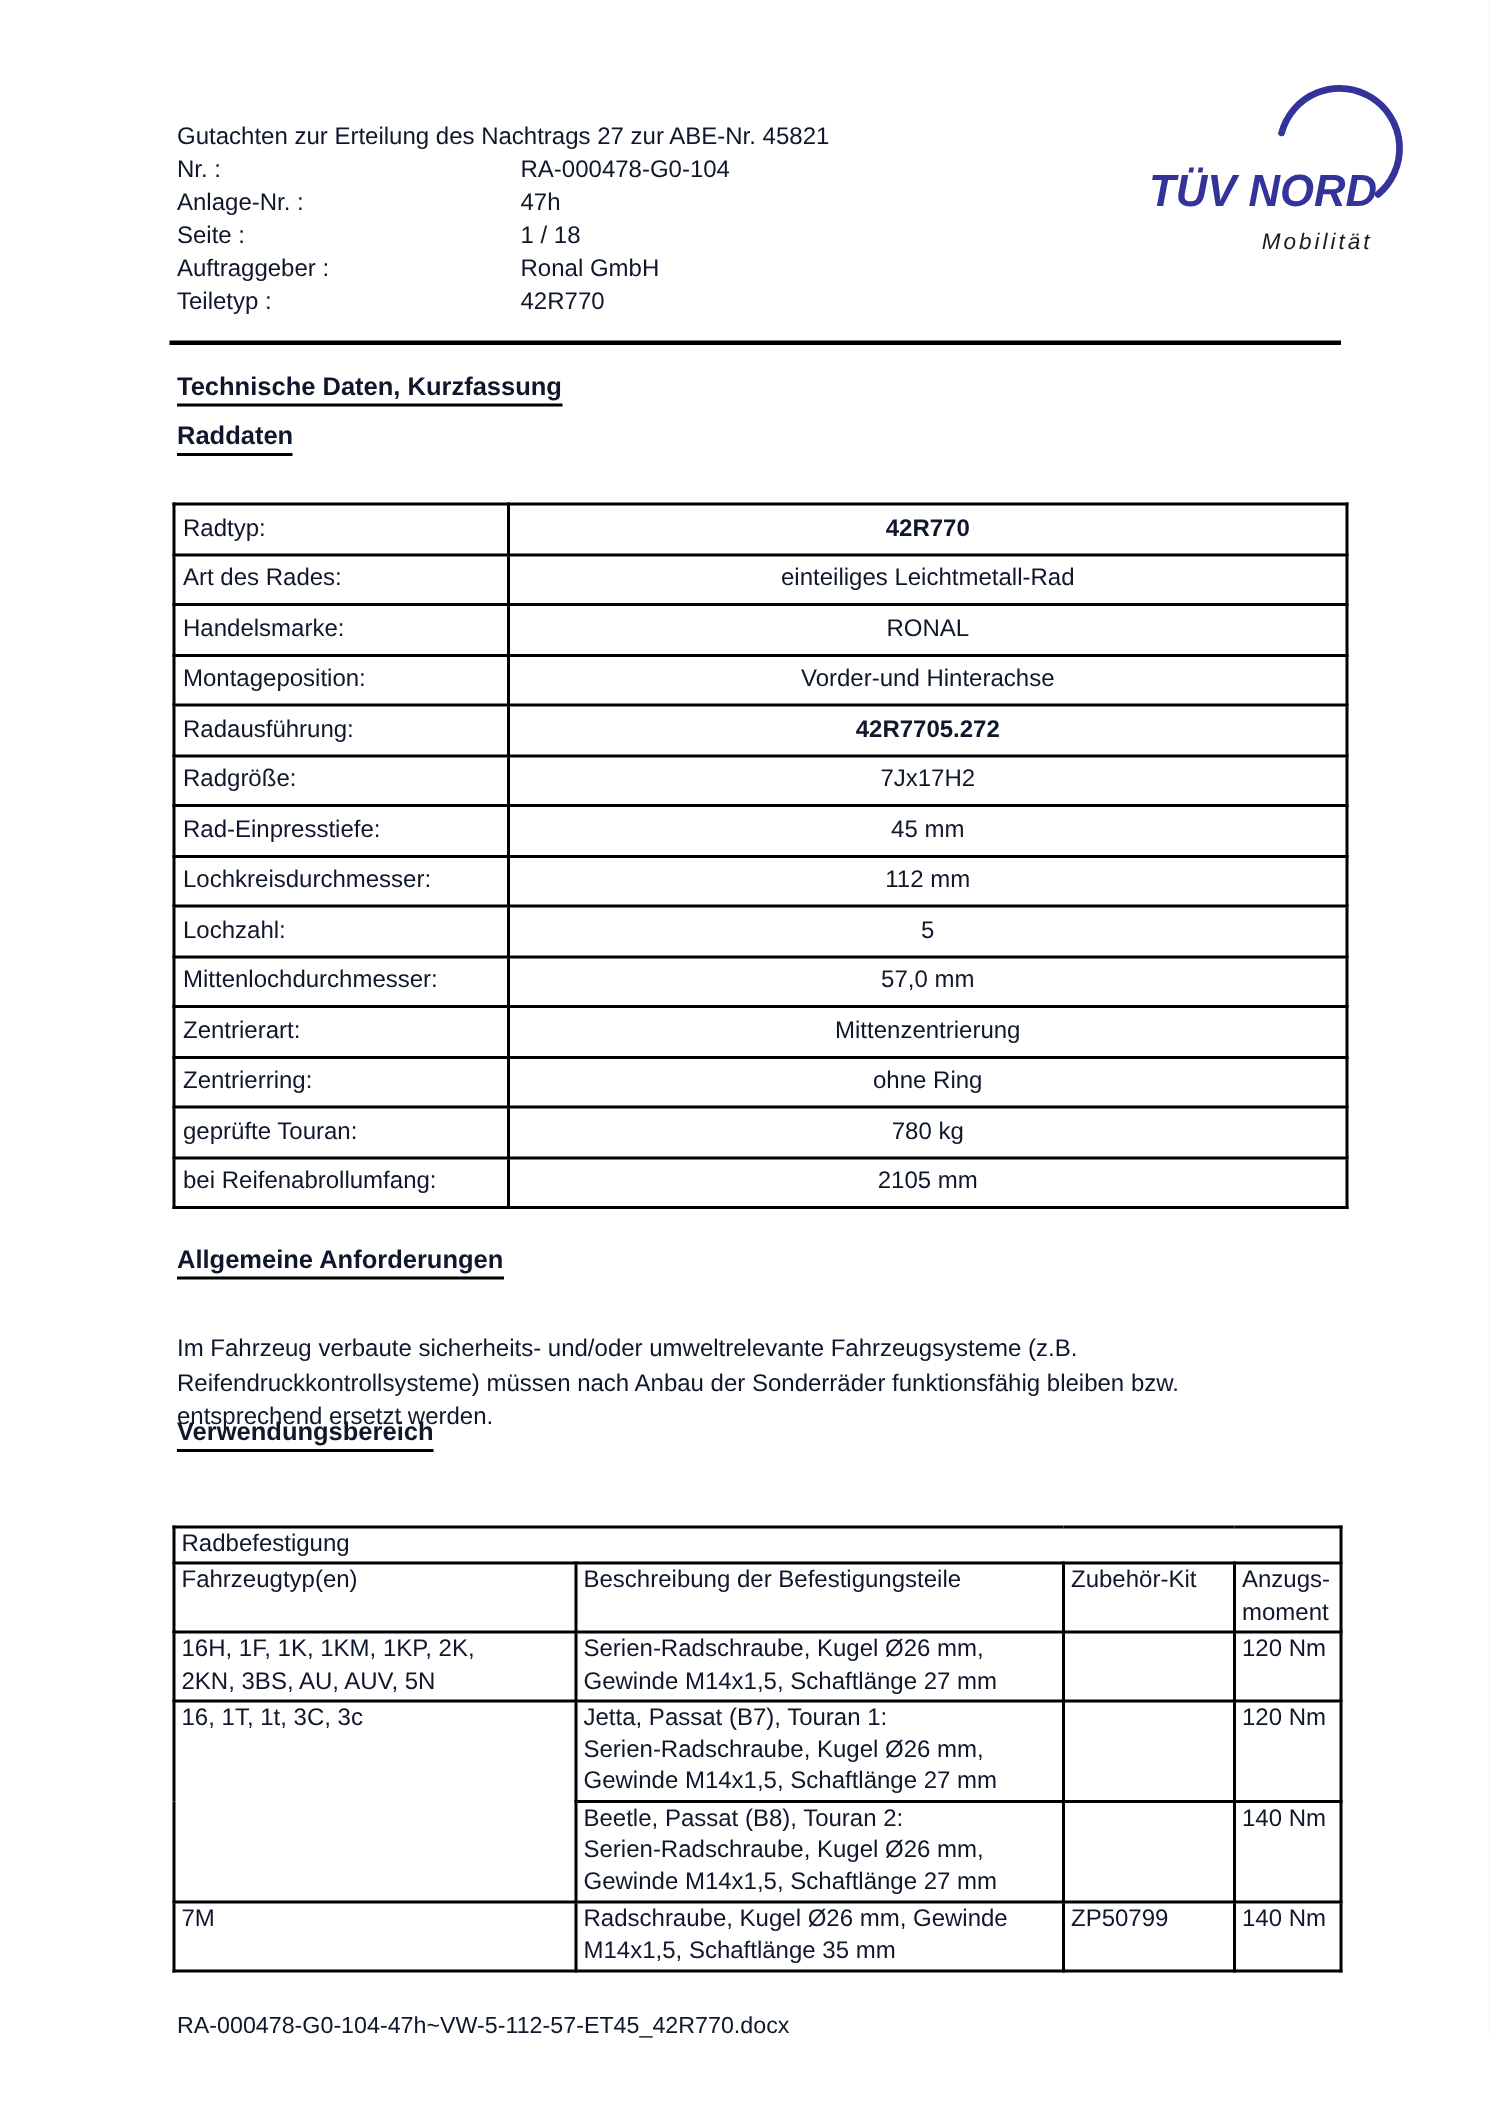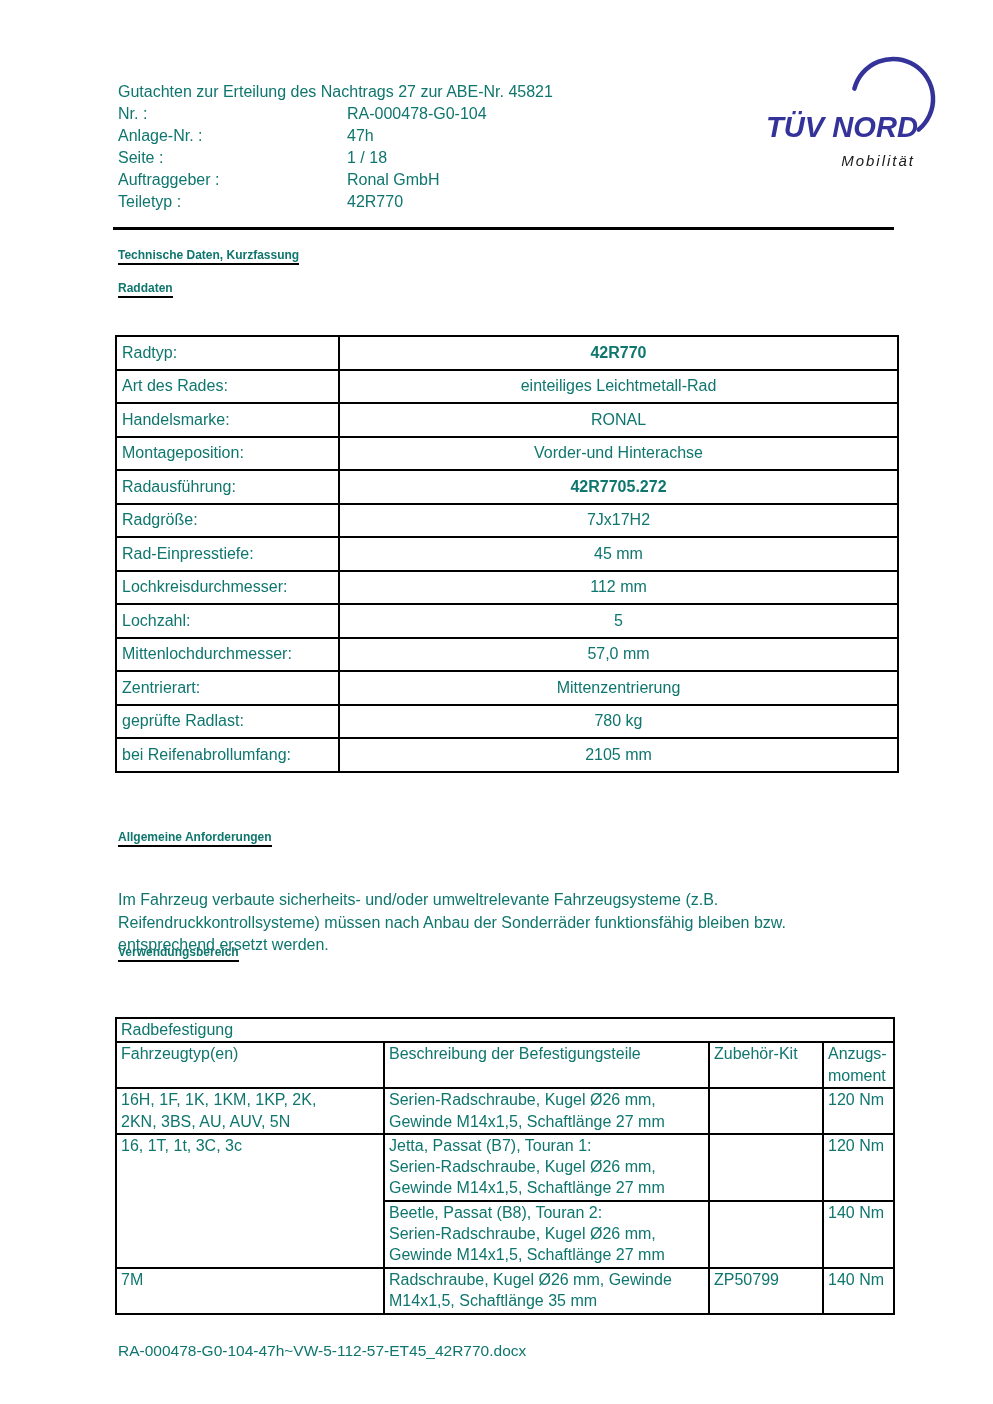--- a/index.html
+++ b/index.html
@@ -1,30 +1,30 @@
 <!DOCTYPE html>
 <html><head>
 <meta charset="utf-8">
 <style>
   html,body{margin:0;padding:0;background:#e8e8e8;}
   .page{
     position:relative;width:993px;height:1404px;background:#ffffff;
-    font-family:"Liberation Sans",sans-serif;font-size:16px;color:#0f766e;
+    font-family:"Liberation Sans",sans-serif;font-size:16px;color:#0f172a;
     overflow:hidden;
   }
   
   .header-block{position:absolute;left:118px;top:81px;line-height:22px;}
   .hrow{display:flex;}
   .hlabel{width:229px;}
   
   .logo{position:absolute;left:752px;top:45px;width:205px;height:130px;}
   
   .rule{position:absolute;left:113px;top:227px;width:781px;height:3px;background:#000;}
   
-  .heading{position:absolute;font-weight:bold;font-size:12px;}
+  .heading{position:absolute;font-weight:bold;font-size:17px;}
   .heading span{display:inline-block;border-bottom:2px solid #000;padding-bottom:1px;}
   #h-tech{left:118px;top:248px;}
   #h-rad{left:118px;top:281px;}
   #h-allg{left:118px;top:830px;}
   #h-verw{left:118px;top:945px;}
   
   table{border-collapse:collapse;table-layout:fixed;}
   .raddaten{position:absolute;left:115px;top:335px;width:782px;}
   .raddaten td{border:2px solid #000;height:31.5px;padding:0 5px;vertical-align:middle;margin-left:16px;}
   .raddaten .lbl{text-align:left;}
@@ -129,21 +129,25 @@
         </tr>
       <tr>
           <td class="lbl">Mittenlochdurchmesser:</td>
           <td class="val">57,0 mm</td>
         </tr>
       <tr>
           <td class="lbl">Zentrierart:</td>
           <td class="val">Mittenzentrierung</td>
         </tr>
       <tr>
-          <td class="lbl">geprüfte Radlast:</td>
+          <td class="lbl">Zentrierring:</td>
+          <td class="val">ohne Ring</td>
+        </tr>
+      <tr>
+          <td class="lbl">geprüfte Touran:</td>
           <td class="val">780 kg</td>
         </tr>
       <tr>
           <td class="lbl">bei Reifenabrollumfang:</td>
           <td class="val">2105 mm</td>
         </tr>
     </tbody>
   </table>
 
   <div class="heading" id="h-allg"><span>Allgemeine Anforderungen</span></div>

